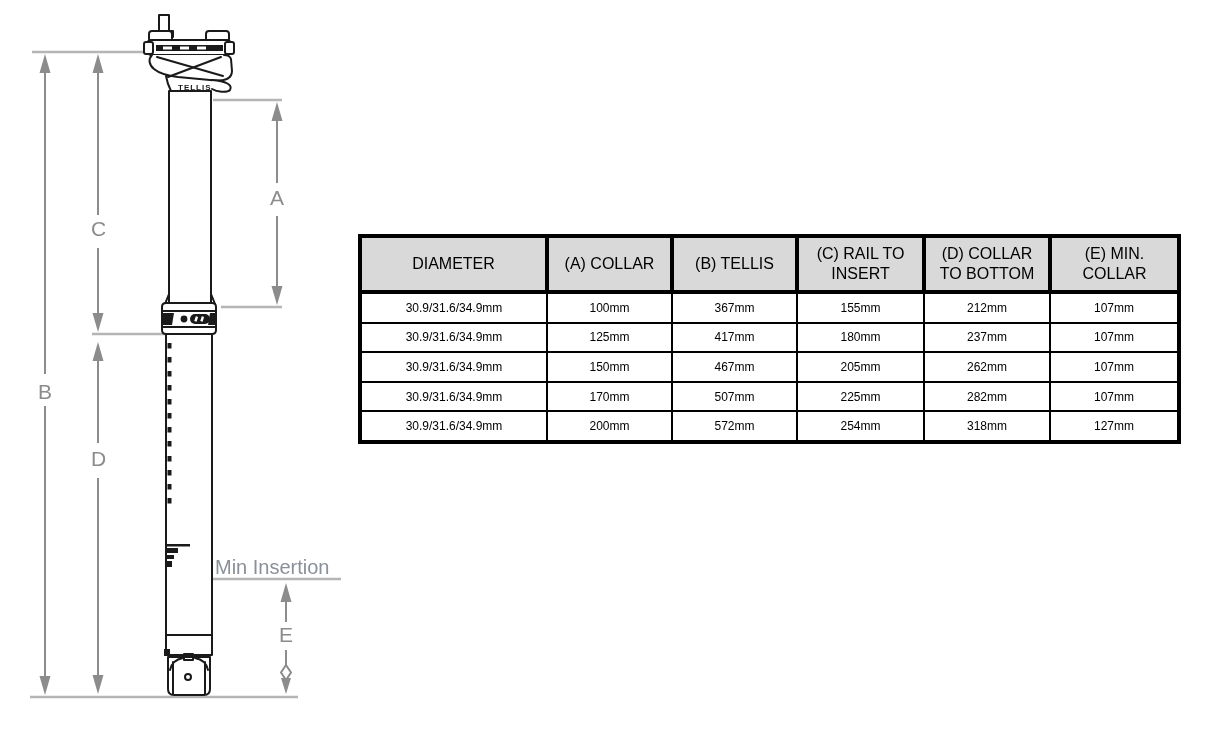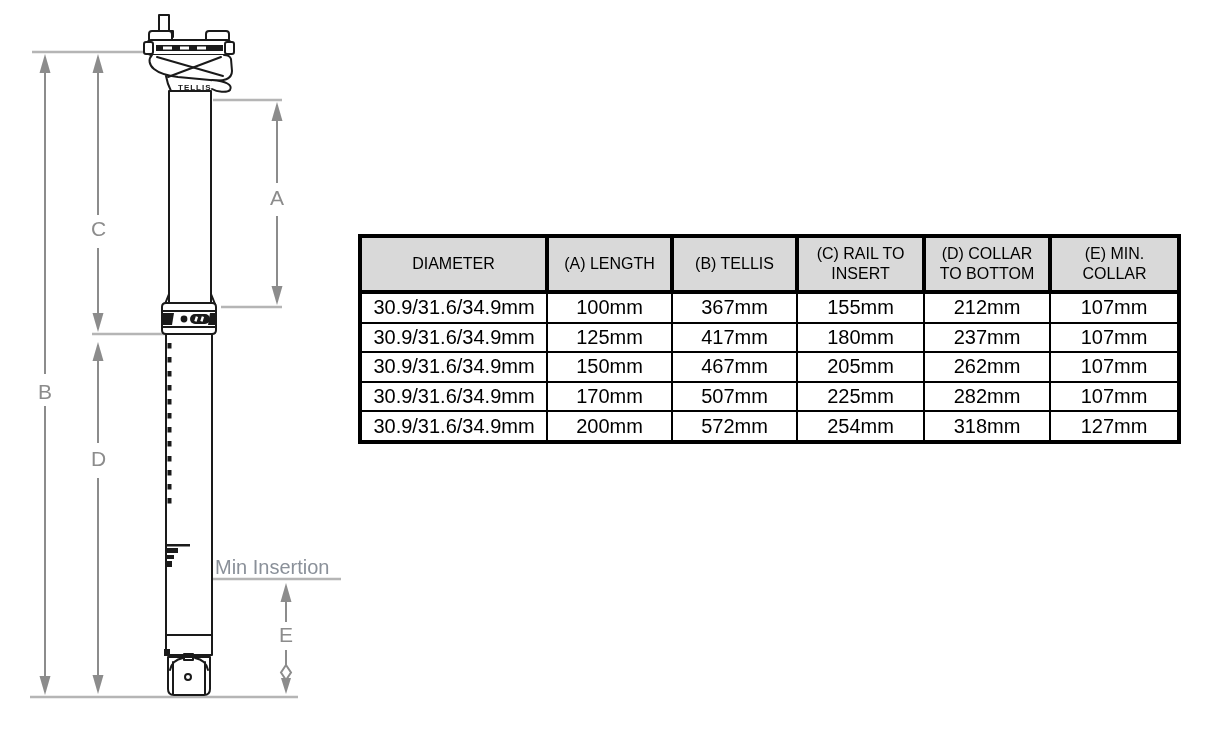--- a/index.html
+++ b/index.html
@@ -6,21 +6,21 @@
   body{width:1214px;height:738px;position:relative;overflow:hidden;
        font-family:"Liberation Sans",sans-serif;color:#000;}
   #diagram{position:absolute;left:0;top:0;width:360px;height:738px;}
   #spec-table-wrap{position:absolute;left:358px;top:234px;width:819px;}
   table.spec{border-collapse:collapse;table-layout:fixed;width:819px;}
   table.spec th{
     background:#d9d9d9;border:4px solid #000;height:52px;
     font-weight:400;font-size:16px;line-height:20px;text-align:center;
     vertical-align:middle;padding:0 2px;white-space:pre-line;color:#000;}
   table.spec td{
-    border:2px solid #000;height:27.6px;font-size:20px;text-align:center;
+    border:2px solid #000;height:27.6px;font-size:12px;text-align:center;
     vertical-align:middle;padding:0;color:#000;}
   table.spec{border:4px solid #000;padding-left:11px;}
   .dim-label{fill:#8c8c8c;font-size:21px;font-family:"Liberation Sans",sans-serif;}
   .mi-label{fill:#8a9099;font-size:20px;font-family:"Liberation Sans",sans-serif;}
   .logo-text{fill:#1a1a1a;font-size:8px;font-weight:bold;letter-spacing:1px;
     font-family:"Liberation Sans",sans-serif;}
 </style>
 </head>
 <body>
 
@@ -158,21 +158,21 @@
       <col style="width:187px">
         <col style="width:125px">
         <col style="width:125px">
       <col style="width:127px">
         <col style="width:126px">
         <col style="width:129px">
     </colgroup>
     <thead>
       <tr>
         <th>DIAMETER</th>
-        <th>(A) LENGTH</th>
+        <th>(A) COLLAR</th>
         <th>(B) TELLIS</th>
         <th>(C) RAIL TO
 INSERT</th>
         <th>(D) COLLAR
 TO BOTTOM</th>
         <th>(E) MIN.
 COLLAR</th>
       </tr>
     </thead>
     <tbody>

